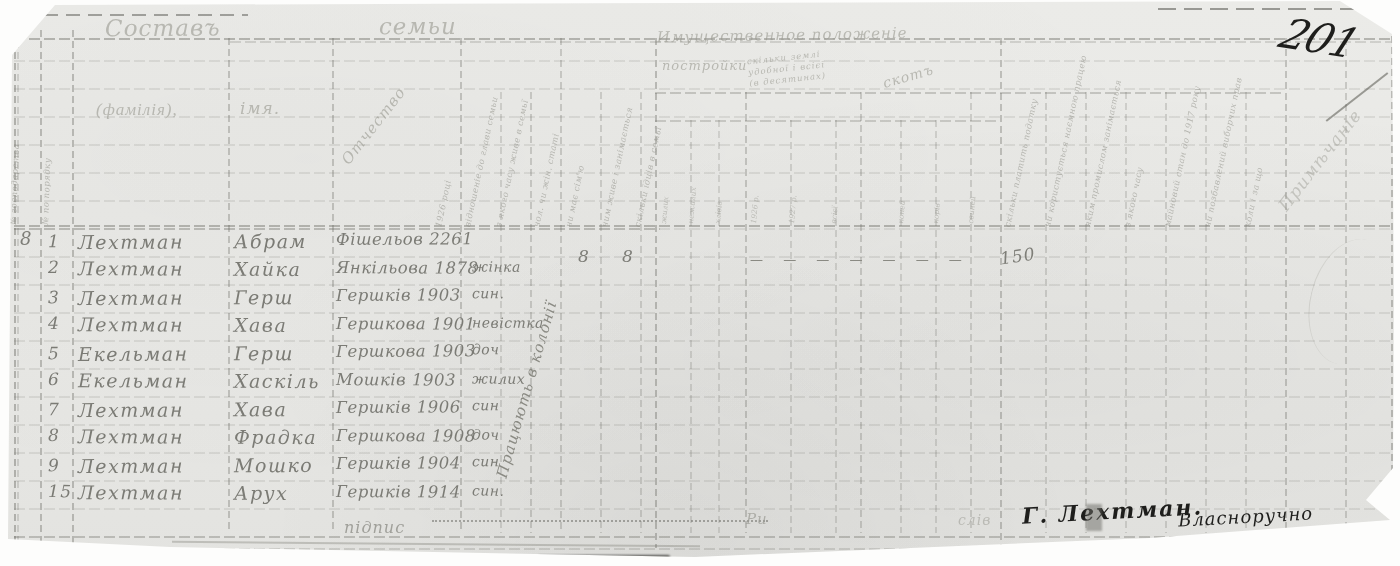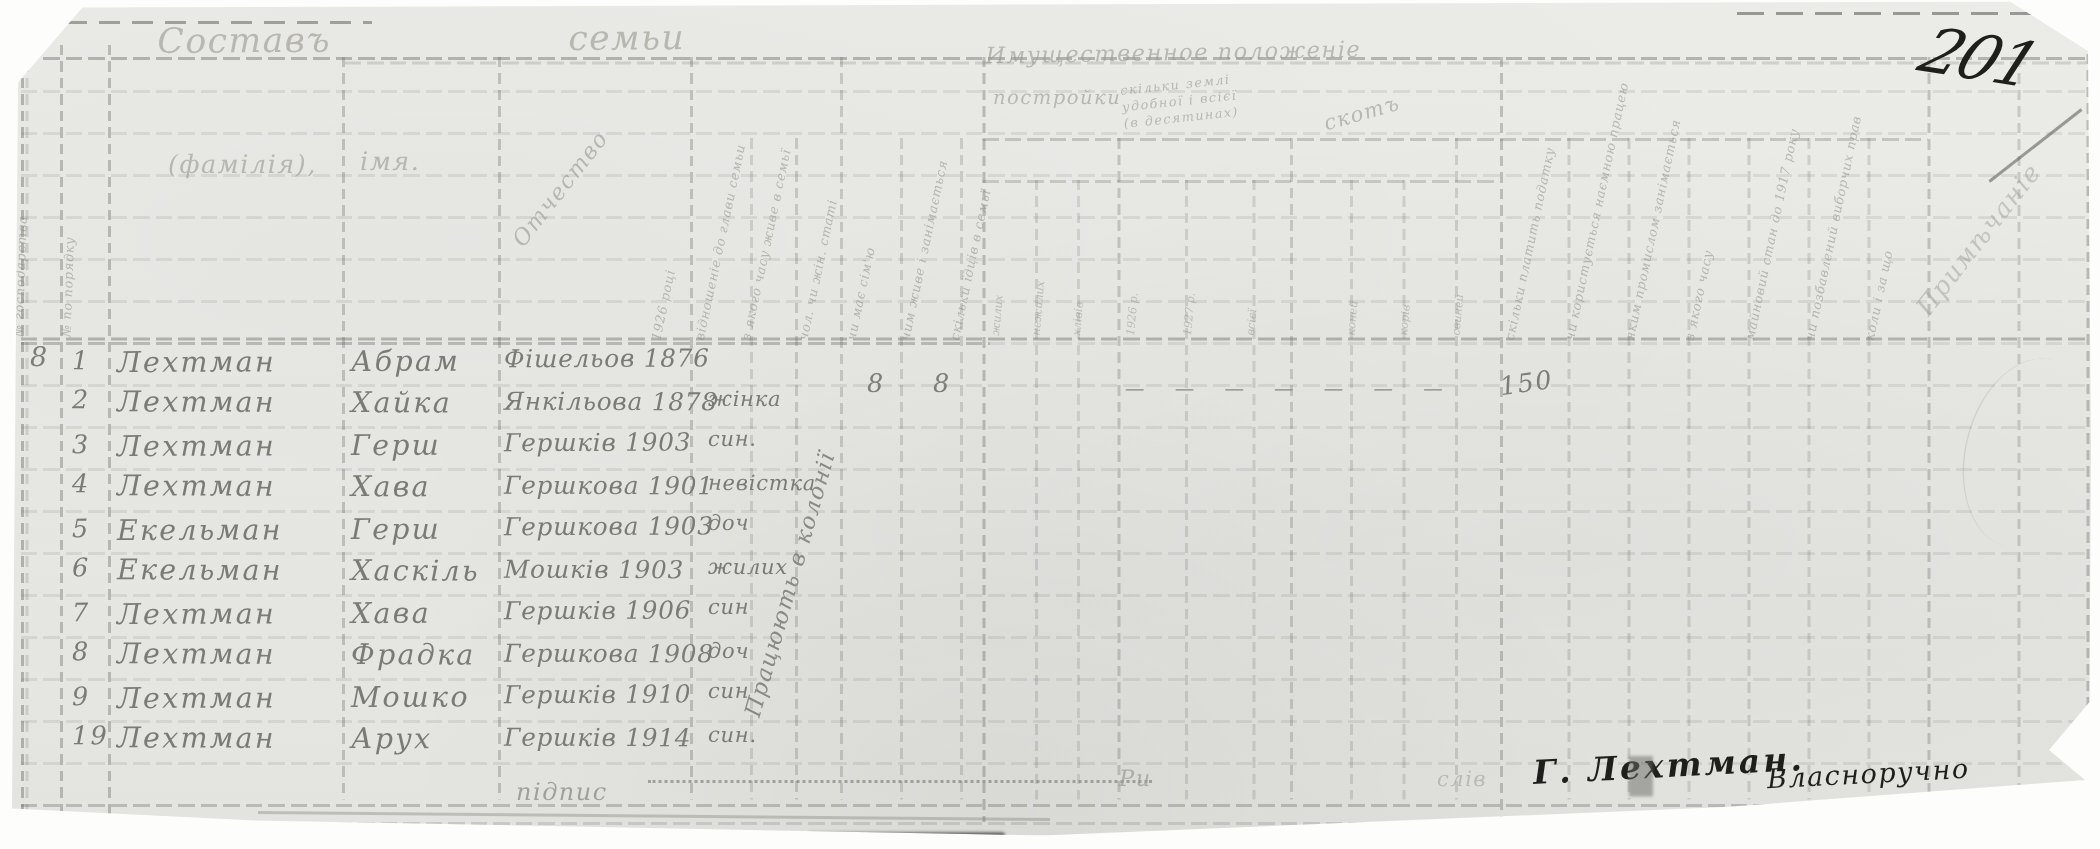--- a/index.html
+++ b/index.html
@@ -101,21 +101,21 @@
         <div class="gridline" style="left: 14px; top: 480px; height: 1.5px; width: 1377px; opacity: 0.13; background-image: repeating-linear-gradient(90deg, rgb(98, 98, 90) 0px, rgb(98, 98, 90) 11px, transparent 11px, transparent 15px);"></div>
         <div class="gridline" style="left: 14px; top: 508px; height: 1.5px; width: 1377px; opacity: 0.13; background-image: repeating-linear-gradient(90deg, rgb(98, 98, 90) 0px, rgb(98, 98, 90) 11px, transparent 11px, transparent 15px);"></div>
       </div>
 
     <div class="hw faint" style="left:105px;top:14px;font-size:23px;word-spacing:150px;transform:rotate(-.4deg);">Составъ семьи</div>
     <div class="hw faint" style="left:657px;top:26px;font-size:15px;transform:rotate(-1deg);">Имущественное положеніе</div>
     <div class="hw ink" style="left:1282px;top:14px;font-size:42px;transform:rotate(9deg) skewX(-14deg);letter-spacing:-2px;">201</div>
     <div class="smudge" style="left:1318px;top:96px;width:78px;height:2px;background:#55554f;opacity:.55;transform:rotate(-38deg);"></div>
     <div class="hw vfaint" style="left:1258px;top:150px;font-size:17px;transform:rotate(-52deg);">Примѣчаніе</div>
 
-    <div class="hw faint" style="left:112px;top:100px;font-size:17px;">(фамілія),</div>
+    <div class="hw faint" style="left:96px;top:100px;font-size:17px;font-family:Liberation Serif, serif;">(фамілія),</div>
     <div class="hw faint" style="left:240px;top:98px;font-size:17px;">імя.</div>
     <div class="hw faint" style="left:352px;top:150px;font-size:15px;transform:rotate(-52deg);transform-origin:0 100%;">Отчество</div>
 
     <div class="vhead" style="left:18px;top:215px;transform:rotate(-88deg);">№ господарства</div>
     <div class="vhead" style="left:50px;top:215px;transform:rotate(-88deg);">№ по порядку</div>
 
     <div class="vhead" style="left:443px;top:218px;">1926 році</div>
     <div class="vhead" style="left:472px;top:218px;">відношеніе до глави семьи</div>
     <div class="vhead" style="left:503px;top:218px;">з якого часу живе в семьї</div>
     <div class="vhead" style="left:541px;top:218px;">чол. чи жін. статі</div>
@@ -143,21 +143,21 @@
     <div class="vhead" style="left:1172px;top:218px;">майновий стан до 1917 року</div>
     <div class="vhead" style="left:1212px;top:218px;">чи позбавлений виборчих прав</div>
     <div class="vhead" style="left:1252px;top:218px;">коли і за що</div>
 
     <div class="hw" style="left:20px;top:228px;font-size:18px;">8</div>
 
     <div class="row" style="top:230px;">
       <span class="c num">1</span>
       <span class="c sur">Лехтман</span>
       <span class="c nm">Абрам</span>
-      <span class="c org">Фішельов 1876</span>
+      <span class="c org">Фішельов 2261</span>
       <span class="c rel"></span>
     </div>
     <div class="row" style="top:258px;">
       <span class="c num">2</span>
       <span class="c sur">Лехтман</span>
       <span class="c nm">Хайка</span>
       <span class="c org">Янкільова 1878</span>
       <span class="c rel">жінка</span>
     </div>
     <div class="row" style="top:286px;">
@@ -199,25 +199,25 @@
       <span class="c num">8</span>
       <span class="c sur">Лехтман</span>
       <span class="c nm">Фрадка</span>
       <span class="c org">Гершкова 1908</span>
       <span class="c rel">доч</span>
     </div>
     <div class="row" style="top:454px;">
       <span class="c num">9</span>
       <span class="c sur">Лехтман</span>
       <span class="c nm">Мошко</span>
-      <span class="c org">Гершків 1910</span>
+      <span class="c org">Гершків 1904</span>
       <span class="c rel">син</span>
     </div>
     <div class="row" style="top:482px;">
-      <span class="c num">19</span>
+      <span class="c num">15</span>
       <span class="c sur">Лехтман</span>
       <span class="c nm">Арух</span>
       <span class="c org">Гершків 1914</span>
       <span class="c rel">син.</span>
     </div>
 
     <div class="hw" style="left:510px;top:462px;font-size:15px;transform:rotate(-74deg);transform-origin:0 100%;color:#8a8a83;">Працюють в колонії</div>
 
     <div class="hw" style="left:578px;top:246px;font-size:17px;">8</div>
     <div class="hw" style="left:622px;top:246px;font-size:17px;">8</div>

